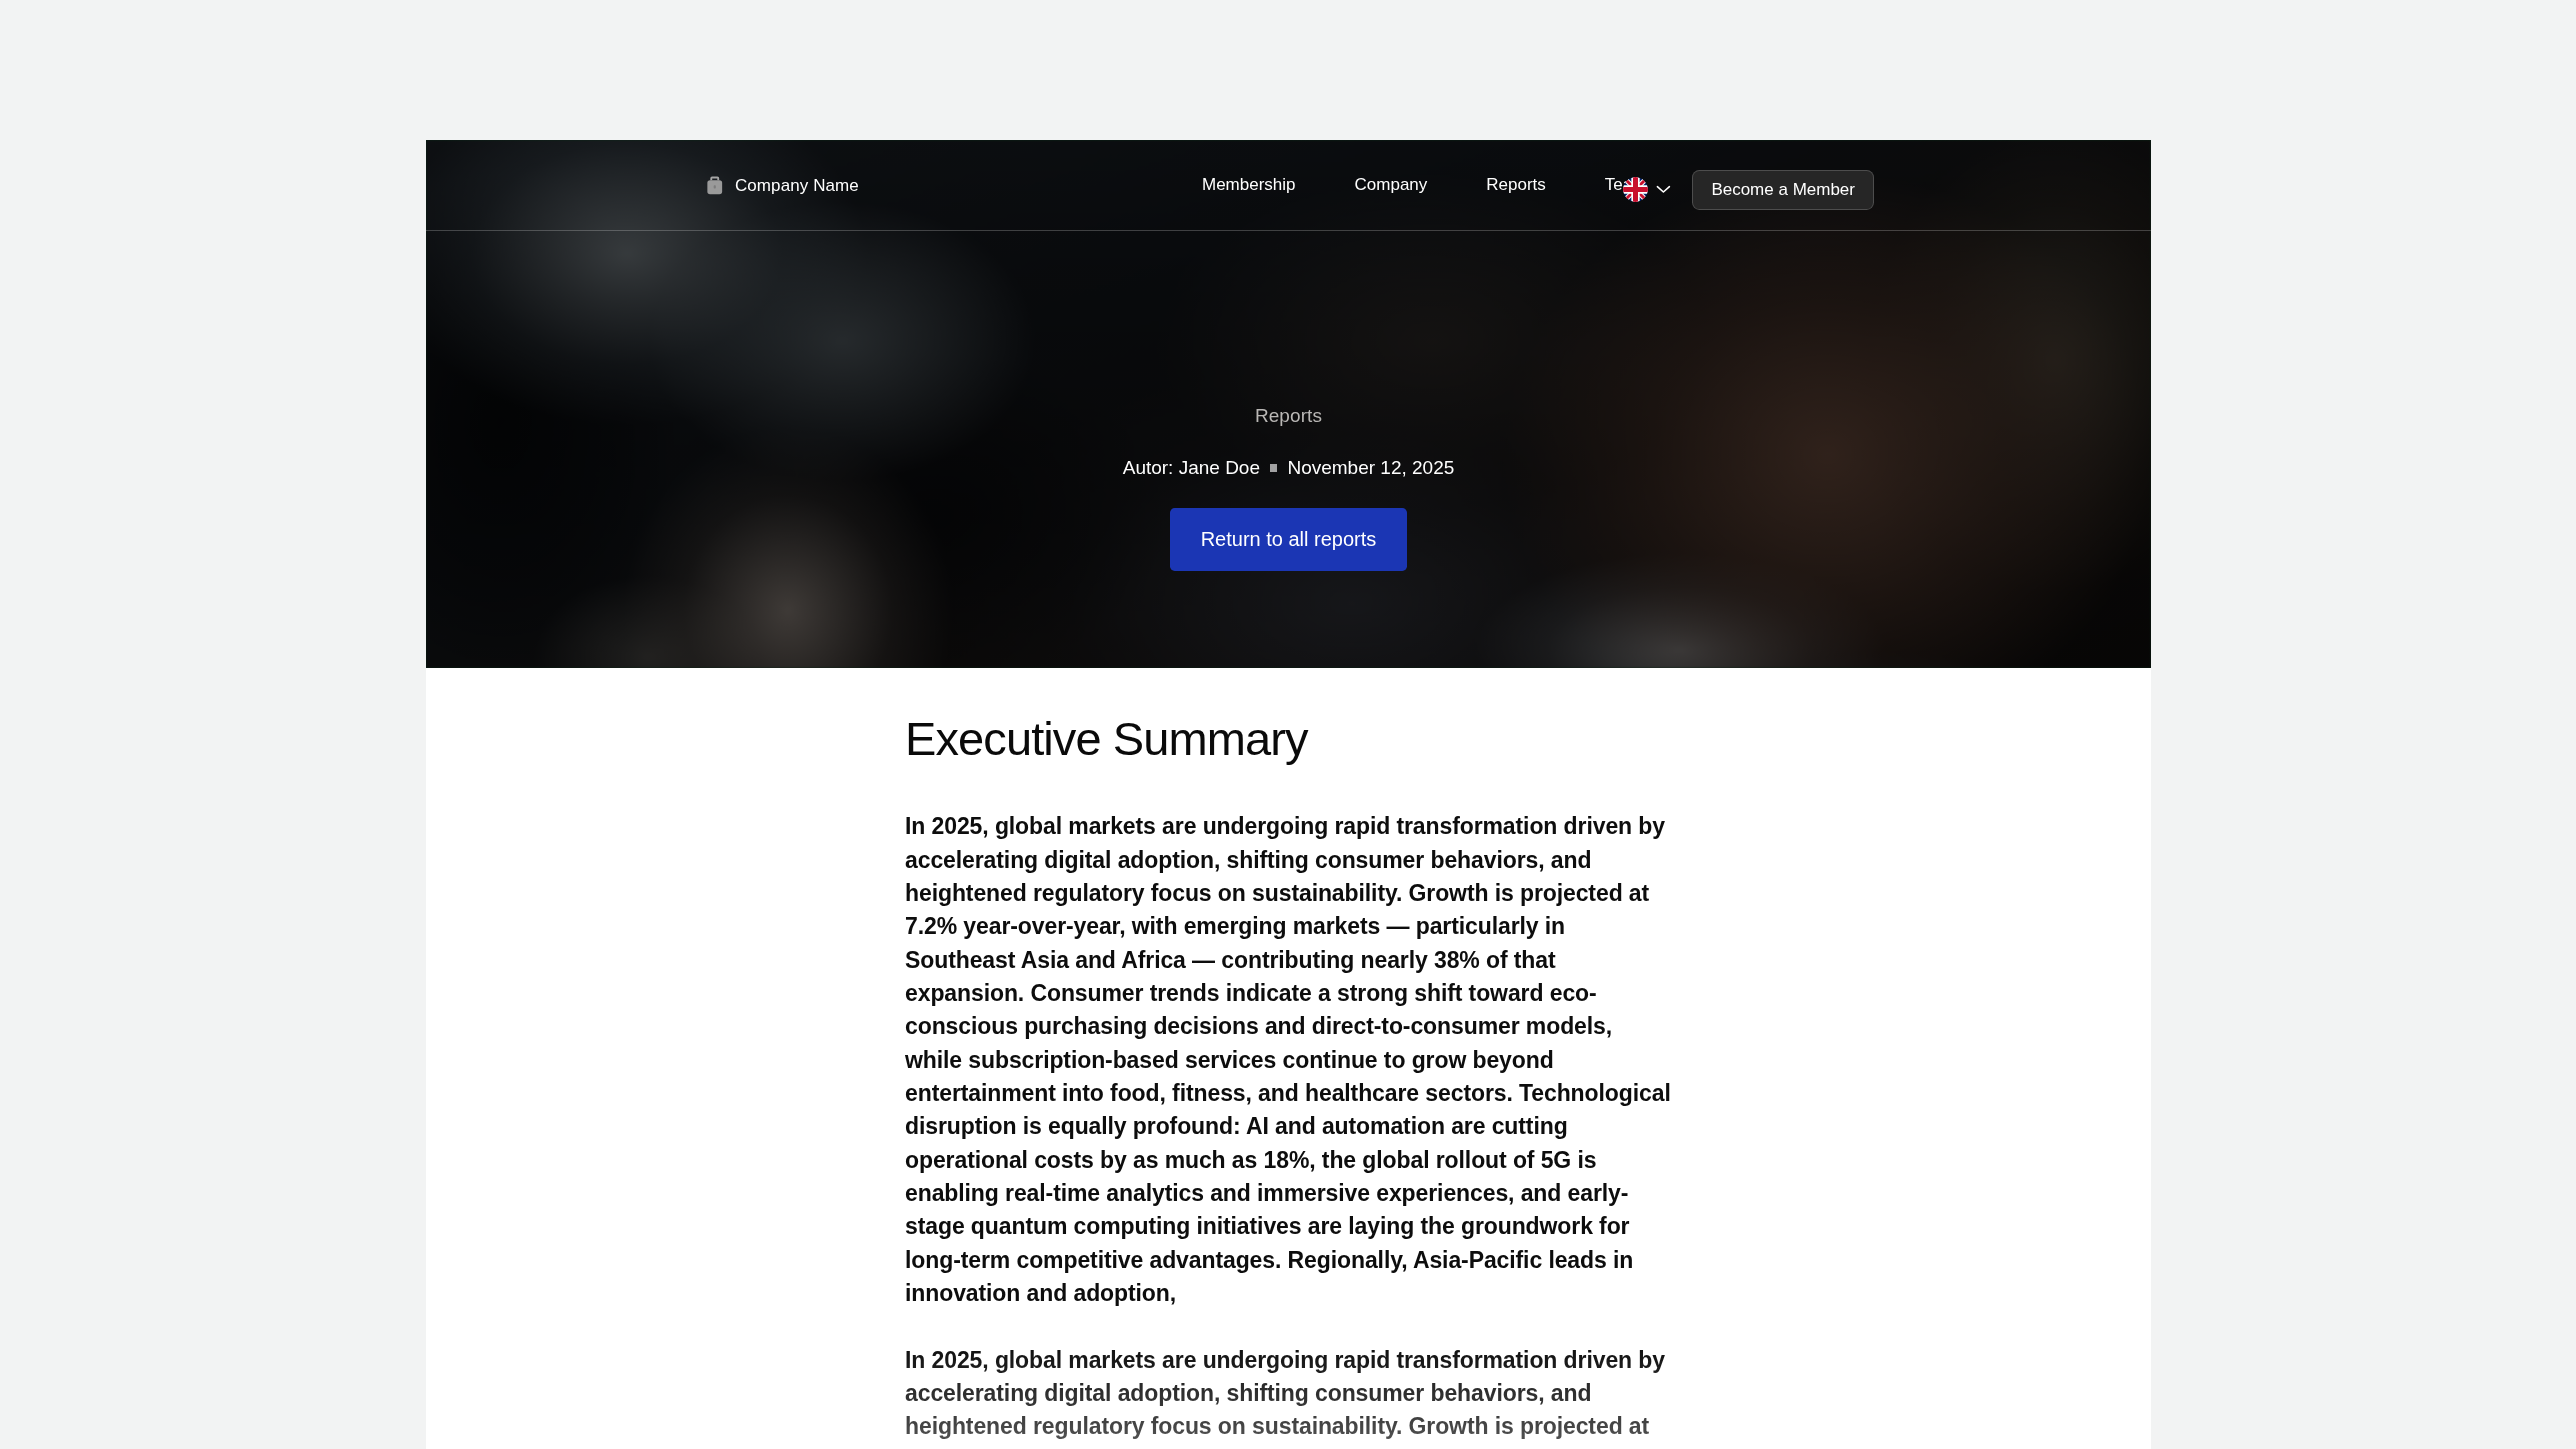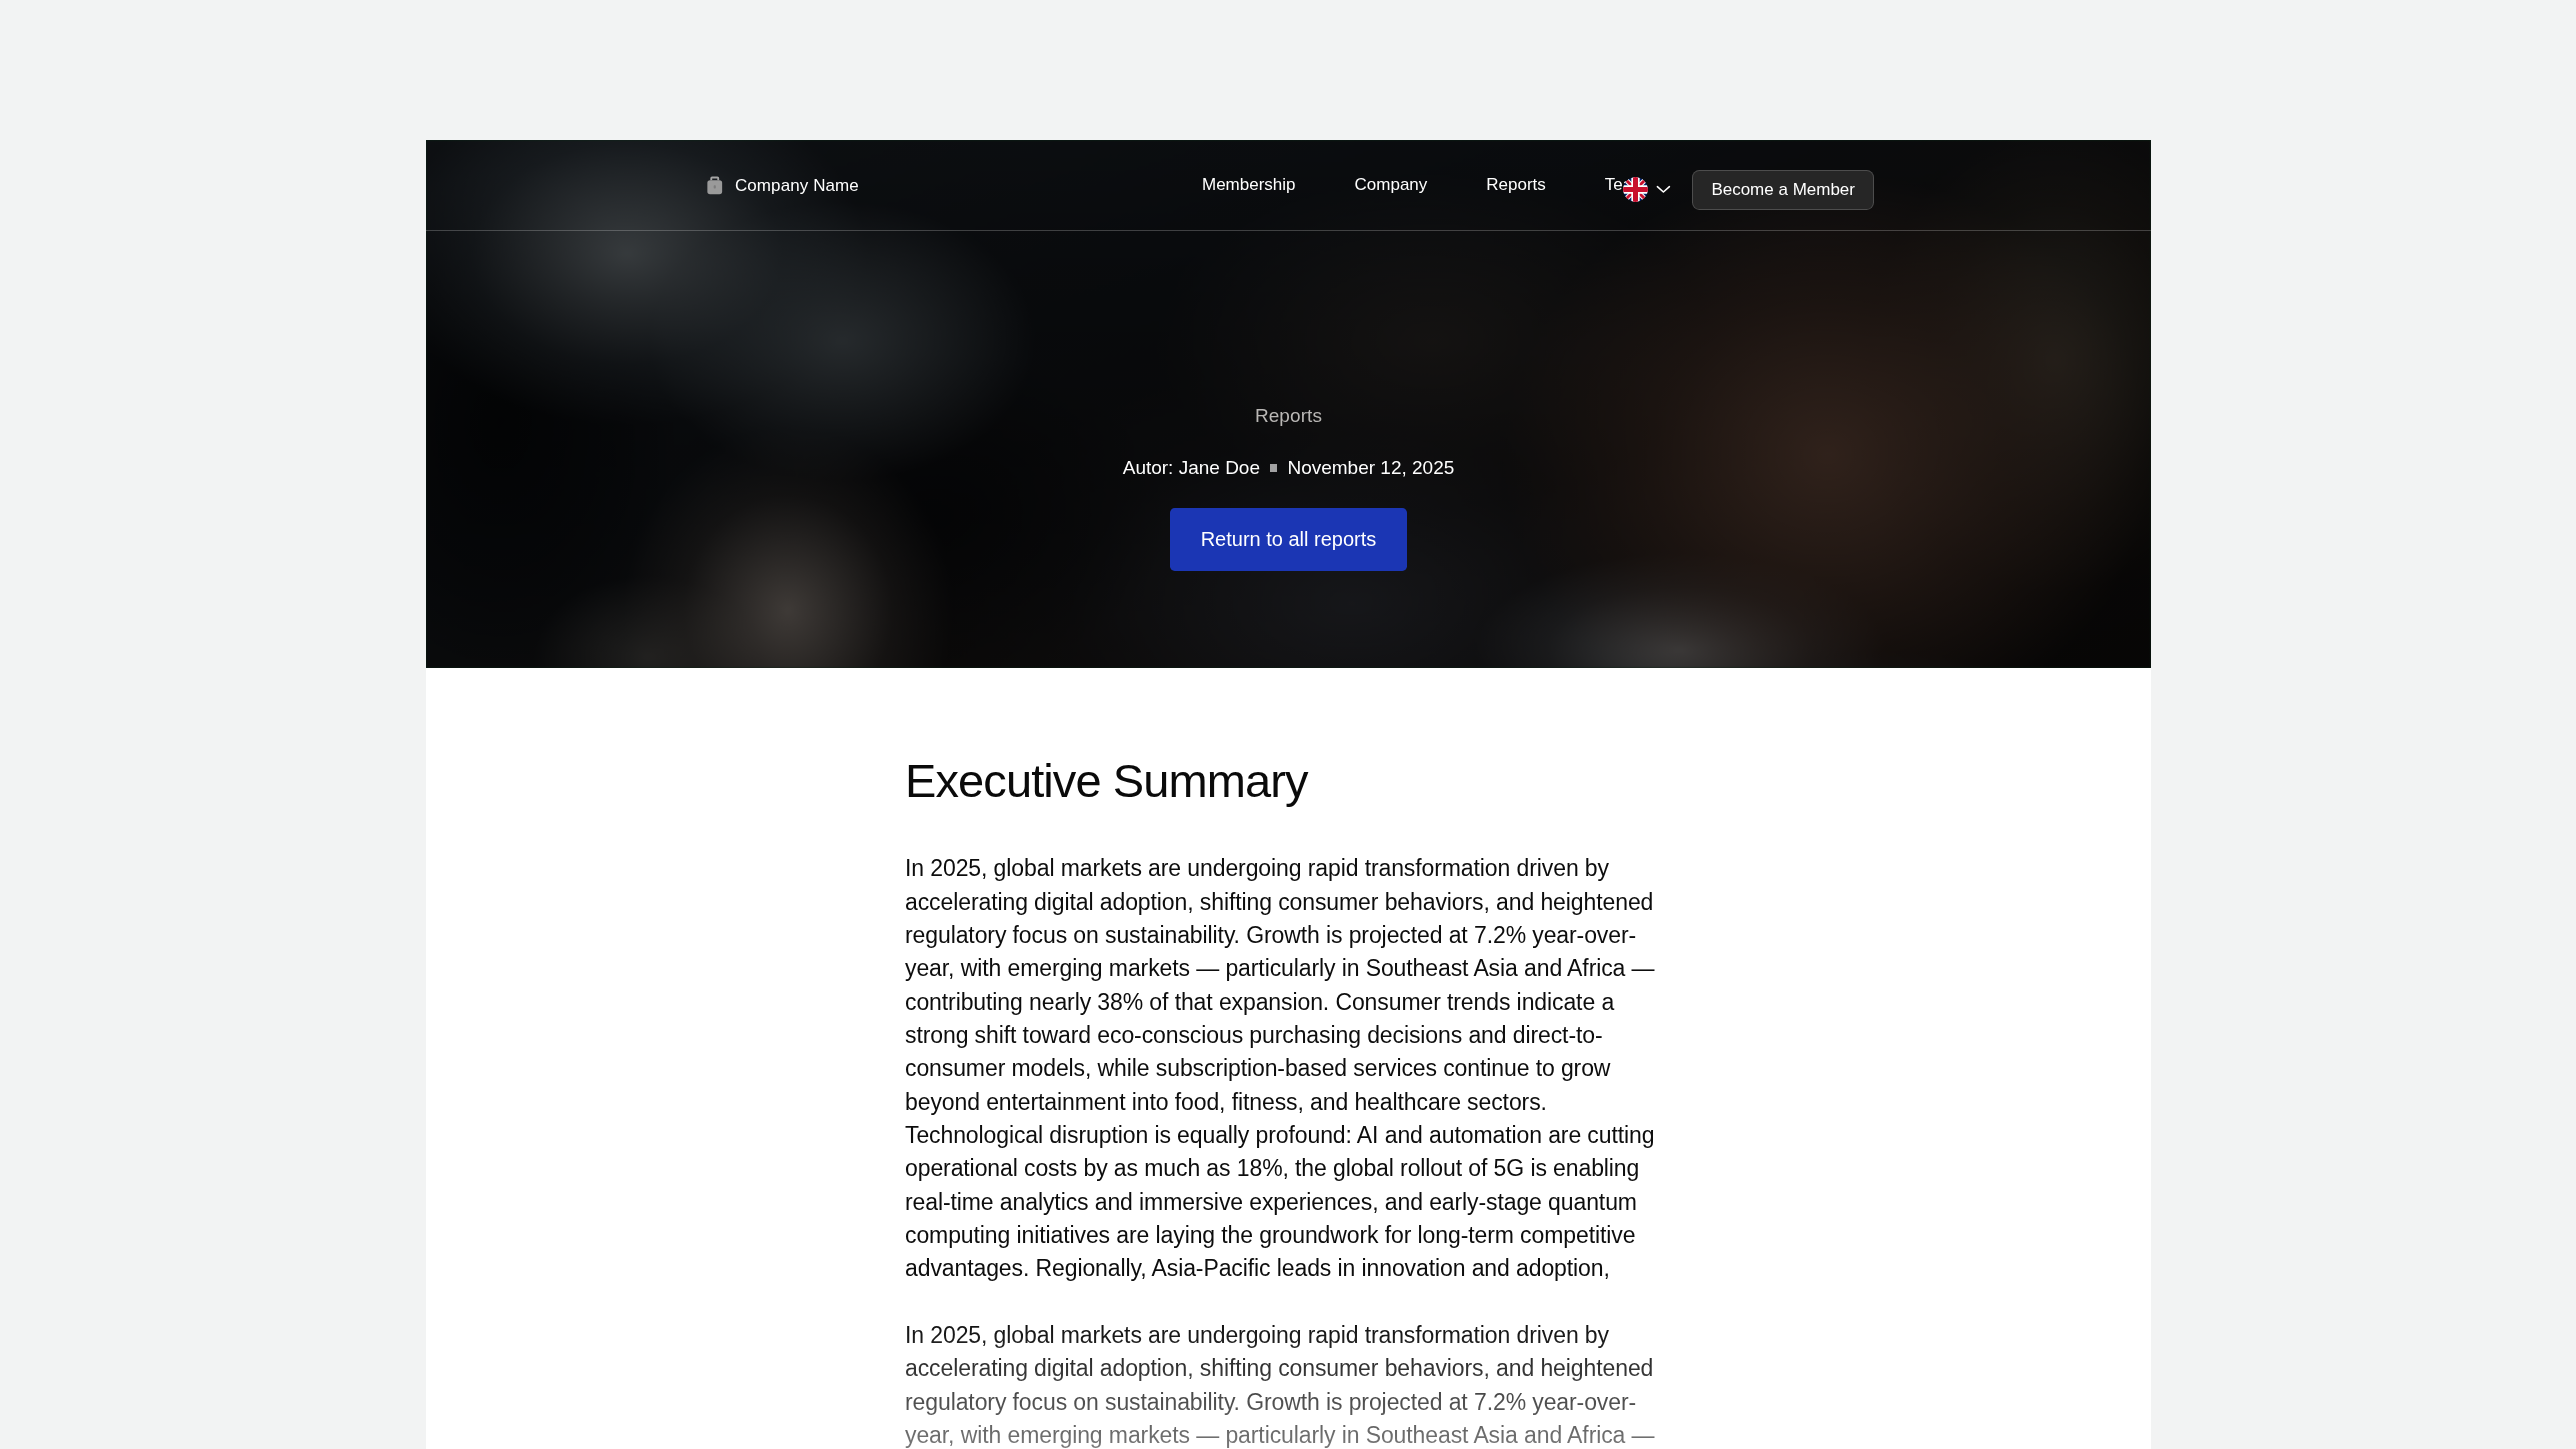--- a/index.html
+++ b/index.html
@@ -158,31 +158,32 @@
 
   
   .article {
     position:relative;
     padding:0 0 0 479px;
     background:#ffffff;
   }
   .article-inner { width:768px; }
 
   .section-title {
-    margin-top:88px;
+    margin-top:46px;
     font-size:47px; font-weight:400;
     color:#0a0a0a; letter-spacing:-0.9px;
     line-height:1.05;
   }
 
   .body-text {
     margin-top:47px;
     font-size:23px; line-height:1.45;
     color:#0d0d0d;
     letter-spacing:-0.1px;
+    font-weight:bold;
   }
   .body-text.faded {
     margin-top:33px;
     -webkit-mask-image:linear-gradient(180deg, rgba(0,0,0,1) 0%, rgba(0,0,0,0.78) 26%, rgba(0,0,0,0.46) 58%, rgba(0,0,0,0.12) 88%, rgba(0,0,0,0) 100%);
             mask-image:linear-gradient(180deg, rgba(0,0,0,1) 0%, rgba(0,0,0,0.78) 26%, rgba(0,0,0,0.46) 58%, rgba(0,0,0,0.12) 88%, rgba(0,0,0,0) 100%);
   }
 </style>
 </head>
 <body>
 

